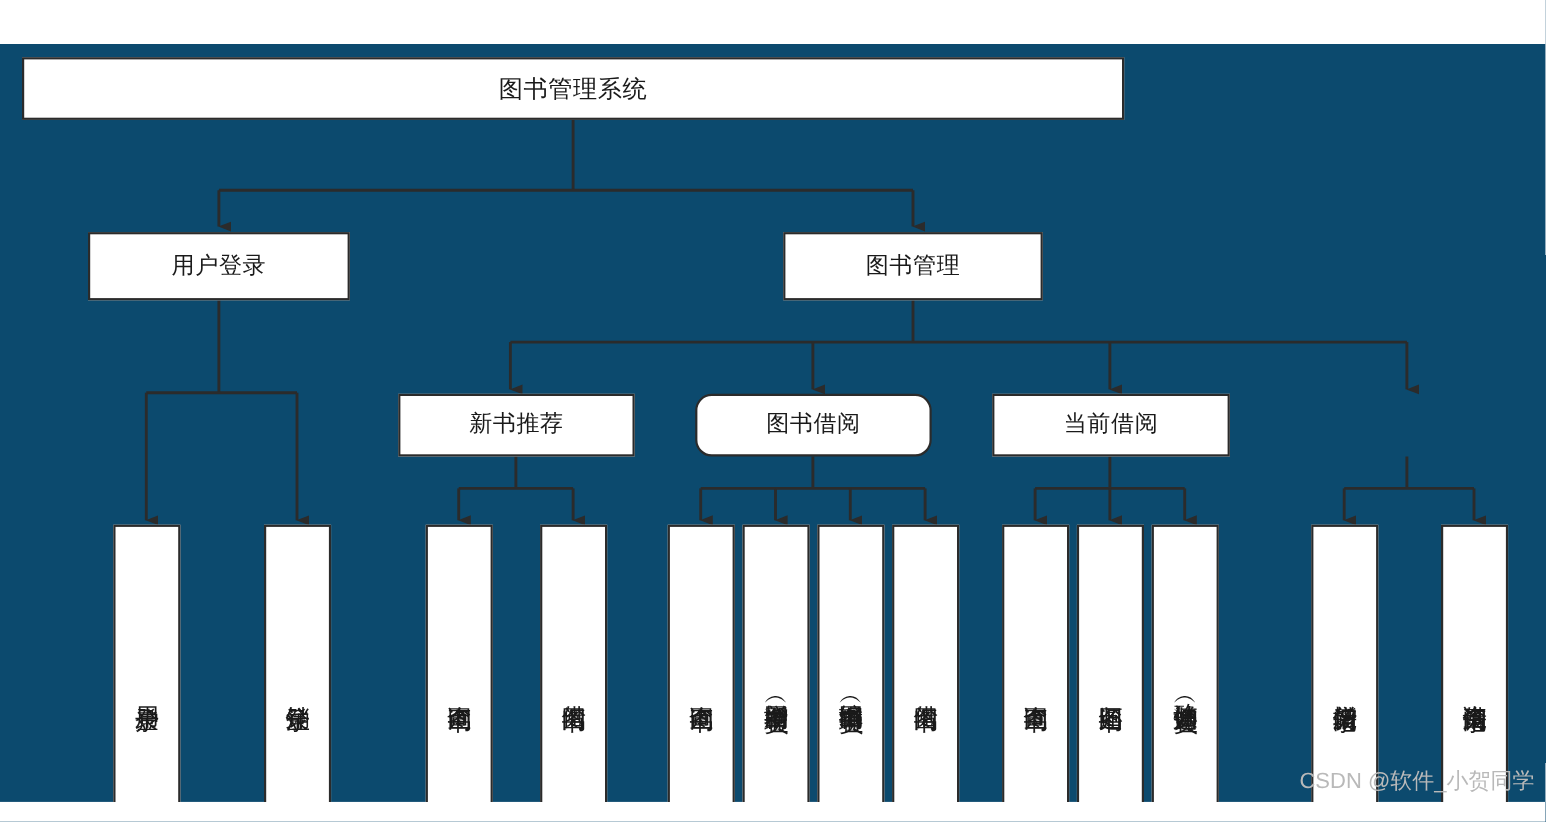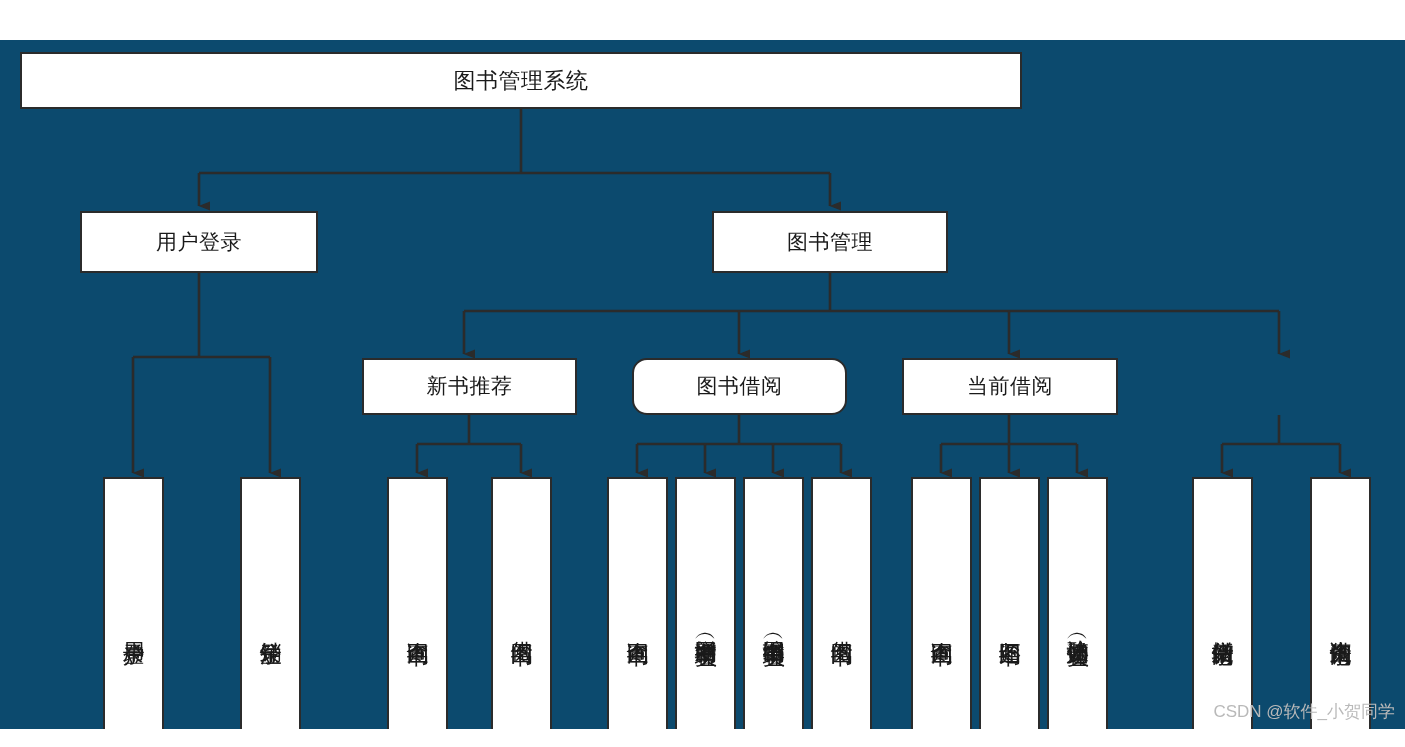--- a/index.html
+++ b/index.html
@@ -64,21 +64,21 @@
     font-size: 22px;
     line-height: 1.02;
     letter-spacing: 1px;
     white-space: nowrap;
     max-height: 100%;
   }
   #watermark {
     position: absolute;
     right: 10px;
     bottom: 6px;
-    font-size: 17px;
+    font-size: 20px;
     color: #b9b9b9;
     z-index: 5;
     white-space: nowrap;
     font-family: "Liberation Sans", "DejaVu Sans", sans-serif;
     text-align: center;
   }
 </style>
 </head>
 <body>
 

